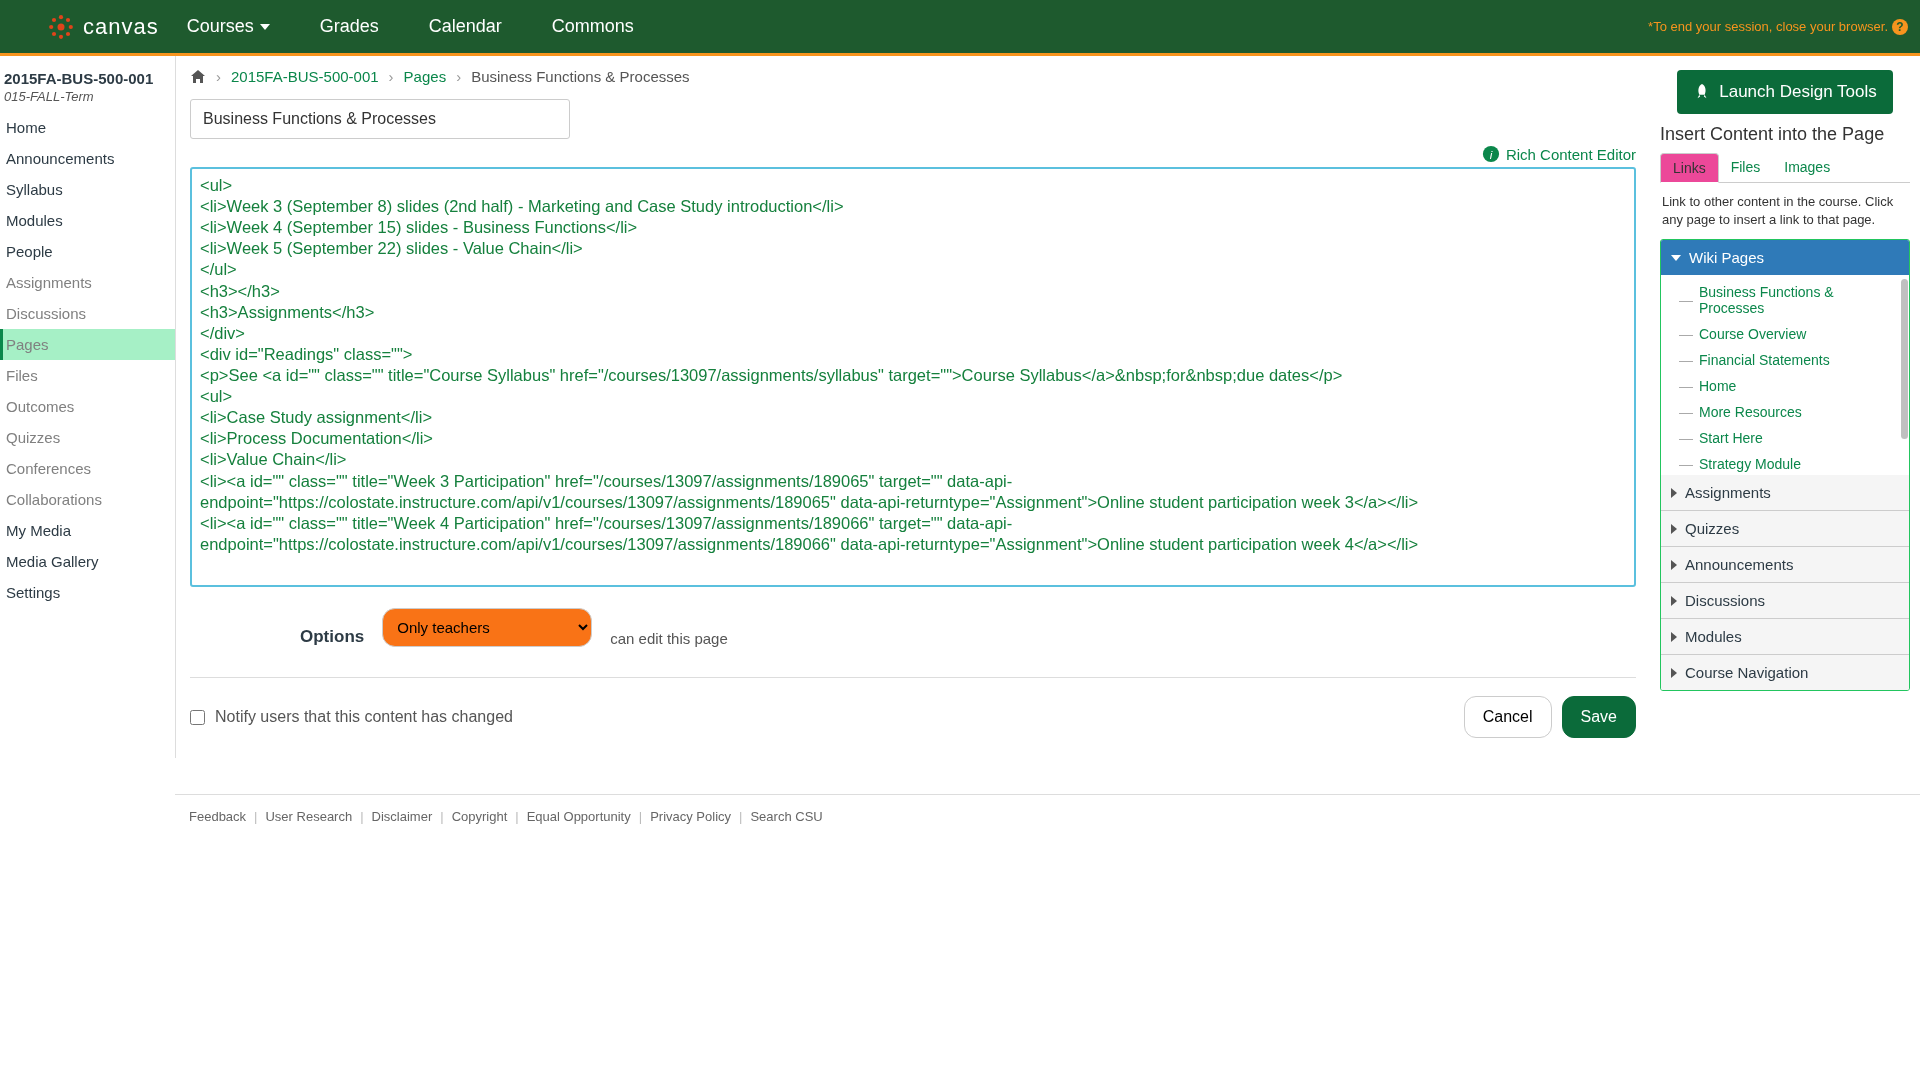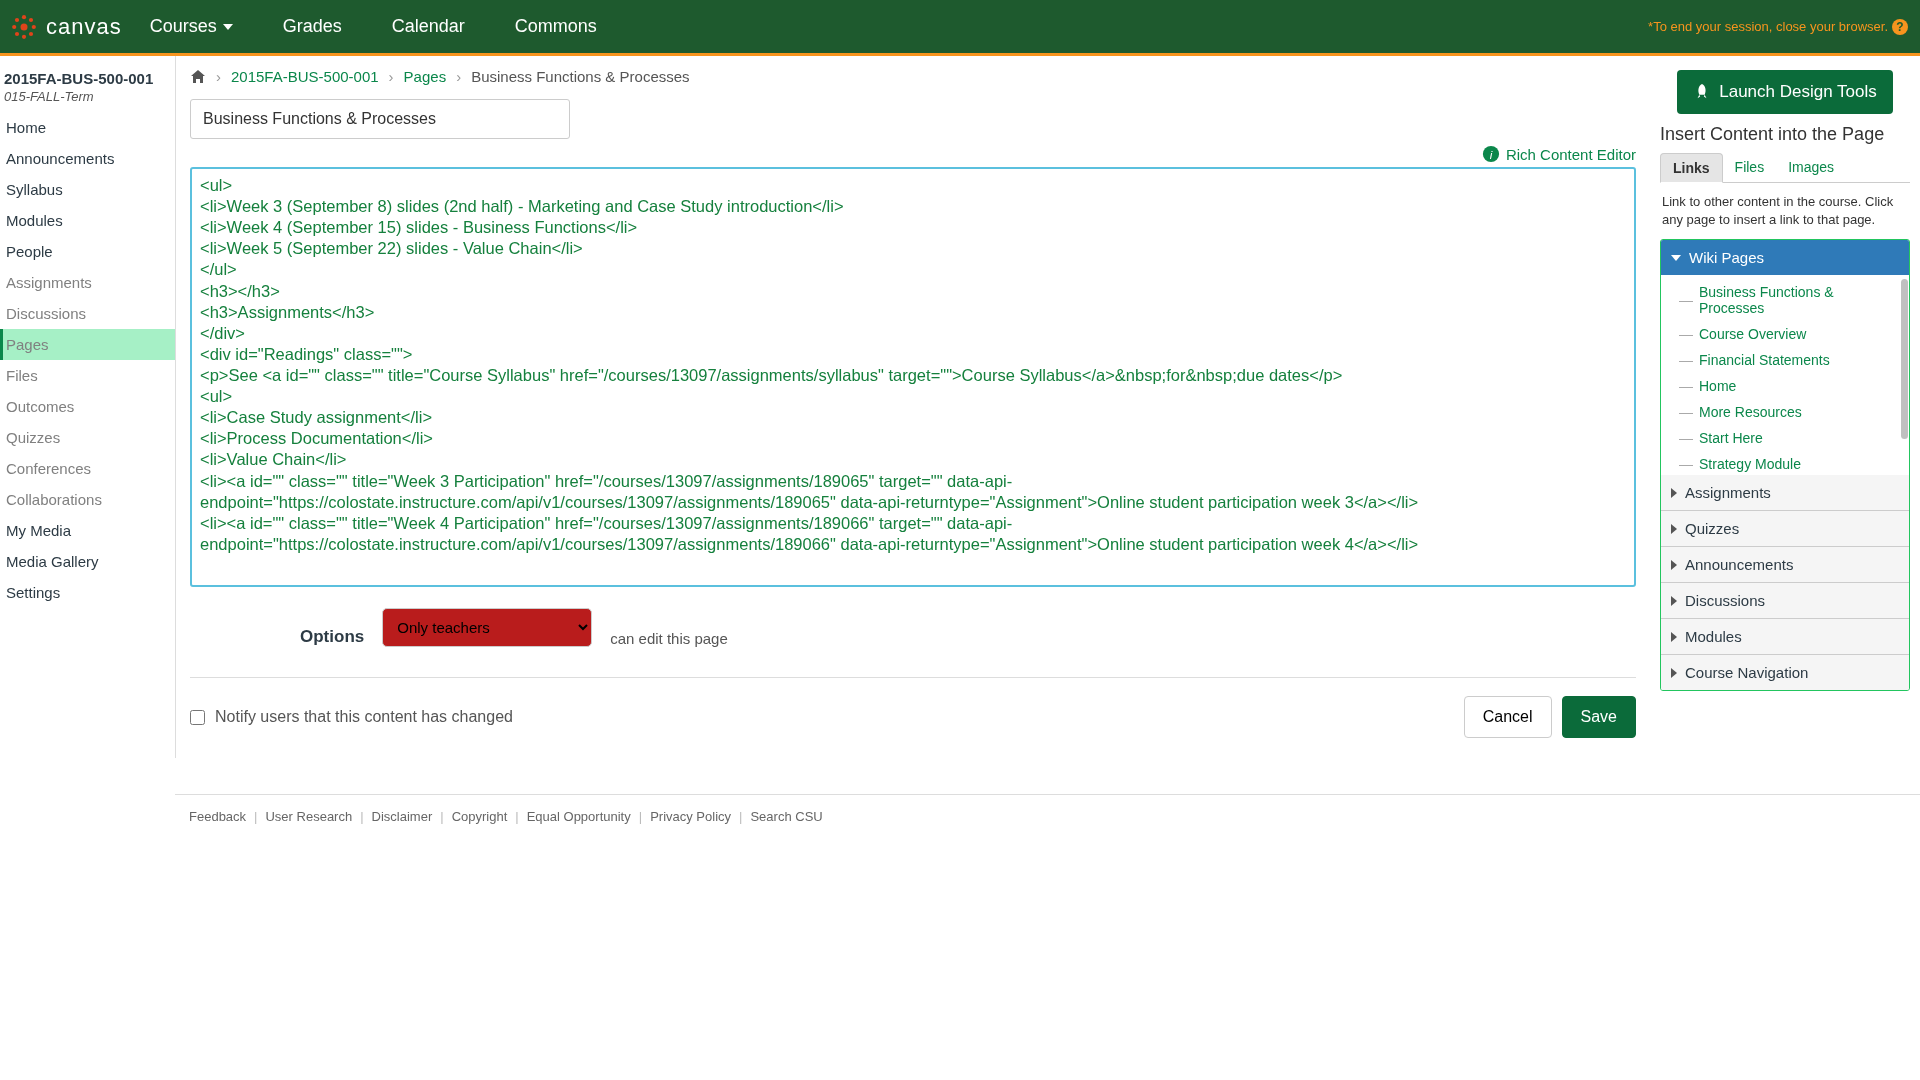--- a/index.html
+++ b/index.html
@@ -1,19 +1,19 @@
 <!DOCTYPE html>
 <html><head>
 <meta charset="utf-8">
 <style>
 * { margin: 0; padding: 0; box-sizing: border-box; font-family: "Helvetica Neue", Helvetica, Arial, sans-serif; }
 body { background: #fff; font-size: 14px; color: #2d3b45; }
 
 
-.top-header { background: #1e5a2e; height: 56px; display: flex; align-items: center; border-bottom: 3px solid #f7941e; }
+.top-header { background: #1e5a2e; height: 56px; display: flex; align-items: center; border-bottom: 3px solid #f7941e; padding-left: 37px; }
 .logo-area { display: flex; align-items: center; padding-left: 10px; }
 .canvas-logo-icon { width: 28px; height: 28px; margin-right: 8px; }
 .canvas-word { color: #fff; font-size: 22px; letter-spacing: 1px; }
 .top-nav { display: flex; margin-left: 28px; gap: 50px; }
 .top-nav-item { color: #fff; font-size: 18px; display: flex; align-items: center; gap: 6px; cursor: pointer; }
 .top-right { margin-left: auto; color: #f7941e; font-size: 13px; padding-right: 12px; display: flex; align-items: center; gap: 4px; }
 
 
 .page-body { display: flex; }
 .left-col { width: 175px; padding: 10px 0 0 0; }
@@ -33,37 +33,37 @@
 
 .title-input { width: 380px; padding: 10px 12px; border: 1px solid #ccc; border-radius: 3px; font-size: 16px; color: #333; }
 
 .rce-label { display: flex; justify-content: flex-end; align-items: center; gap: 6px; margin-top: 6px; color: #0b874b; font-size: 15px; }
 .rce-label svg { width: 18px; height: 18px; }
 
 .code-area { width: 100%; height: 420px; border: 2px solid #5bc0de; border-radius: 3px; padding: 6px 8px; font-family: "Helvetica Neue", Helvetica, Arial, sans-serif; font-size: 16.5px; line-height: 1.28; color: #15803d; resize: none; margin-top: 4px; }
 
 .options-row { display: flex; align-items: flex-end; gap: 18px; margin-top: 18px; padding-left: 110px; }
 .options-label { font-weight: bold; font-size: 17px; }
-.options-select { padding: 9px 30px 9px 10px; border: 1px solid #ccc; border-radius: 5px; font-size: 15px; background: #b91c1c; min-width: 210px; }
+.options-select { padding: 9px 30px 9px 10px; border: 1px solid #ccc; border-radius: 13px; font-size: 15px; background: #f97316; min-width: 210px; }
 .options-suffix { color: #555; font-size: 15px; }
 
 .bottom-row { border-top: 1px solid #ddd; margin-top: 30px; padding-top: 18px; display: flex; align-items: center; }
 .notify-check { display: flex; align-items: center; gap: 10px; font-size: 16px; color: #555; }
 .notify-check input { width: 15px; height: 15px; }
 .btn-group { margin-left: auto; display: flex; gap: 10px; }
-.btn { padding: 11px 18px; border-radius: 4px; font-size: 16px; cursor: pointer; border: 1px solid #ccc; background: #fff; }
+.btn { padding: 11px 18px; border-radius: 12px; font-size: 16px; cursor: pointer; border: 1px solid #ccc; background: #fff; }
 .btn-save { background: #0b6b3a; color: #fff; border-color: #0b6b3a; }
 
 .right-col { width: 270px; padding: 14px 10px 0 10px; }
 .launch-btn { background: #0b6b3a; color: #fff; border-radius: 4px; padding: 12px 16px; font-size: 17px; display: flex; align-items: center; gap: 8px; cursor: pointer; border: none; margin: 0 auto 10px auto; }
 .launch-btn svg { width: 18px; height: 18px; fill: #fff; }
 .right-head { font-size: 18px; color: #333; margin-bottom: 8px; }
 .right-tabs { display: flex; border-bottom: 1px solid #ccc; }
 .right-tab { padding: 6px 12px; color: #0b874b; cursor: pointer; font-size: 14px; }
-.right-tab.active { border: 1px solid #ccc; border-bottom: 1px solid #fff; border-radius: 4px 4px 0 0; margin-bottom: -1px; color: #333; background: #e5e5e5; font-weight: bold; }
+.right-tab.active { border: 1px solid #ccc; border-bottom: 1px solid #fff; border-radius: 4px 4px 0 0; margin-bottom: -1px; color: #333; background: #ec4899; }
 .tab-desc { font-size: 13px; color: #333; padding: 10px 2px; line-height: 1.4; }
 
 .accordion { border: 1px solid #22c55e; border-radius: 3px; overflow: hidden; }
 .acc-header { background: #f5f5f5; padding: 9px 10px; display: flex; align-items: center; gap: 8px; border-top: 1px solid #ccc; cursor: pointer; font-size: 15px; }
 .acc-header:first-child { border-top: none; }
 .acc-header.open { background: #2f7ab8; color: #fff; }
 .acc-header .tri { width: 0; height: 0; }
 .acc-header.open .tri { border-left: 5px solid transparent; border-right: 5px solid transparent; border-top: 6px solid #fff; }
 .acc-header:not(.open) .tri { border-top: 5px solid transparent; border-bottom: 5px solid transparent; border-left: 6px solid #555; }
 .acc-body { padding: 4px 0; max-height: 200px; overflow: hidden; position: relative; }

